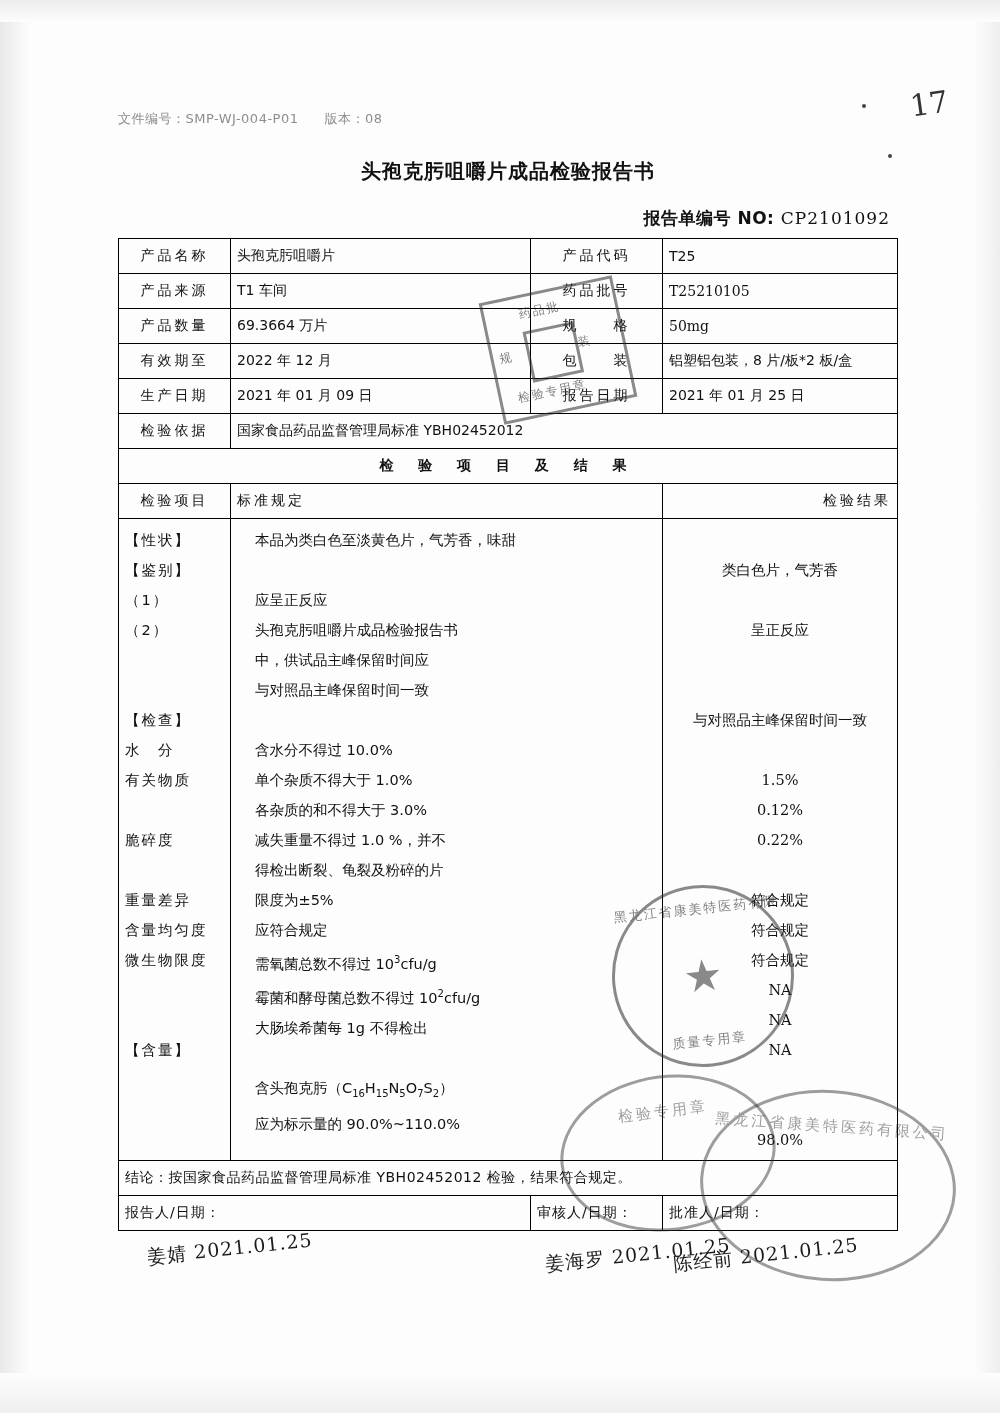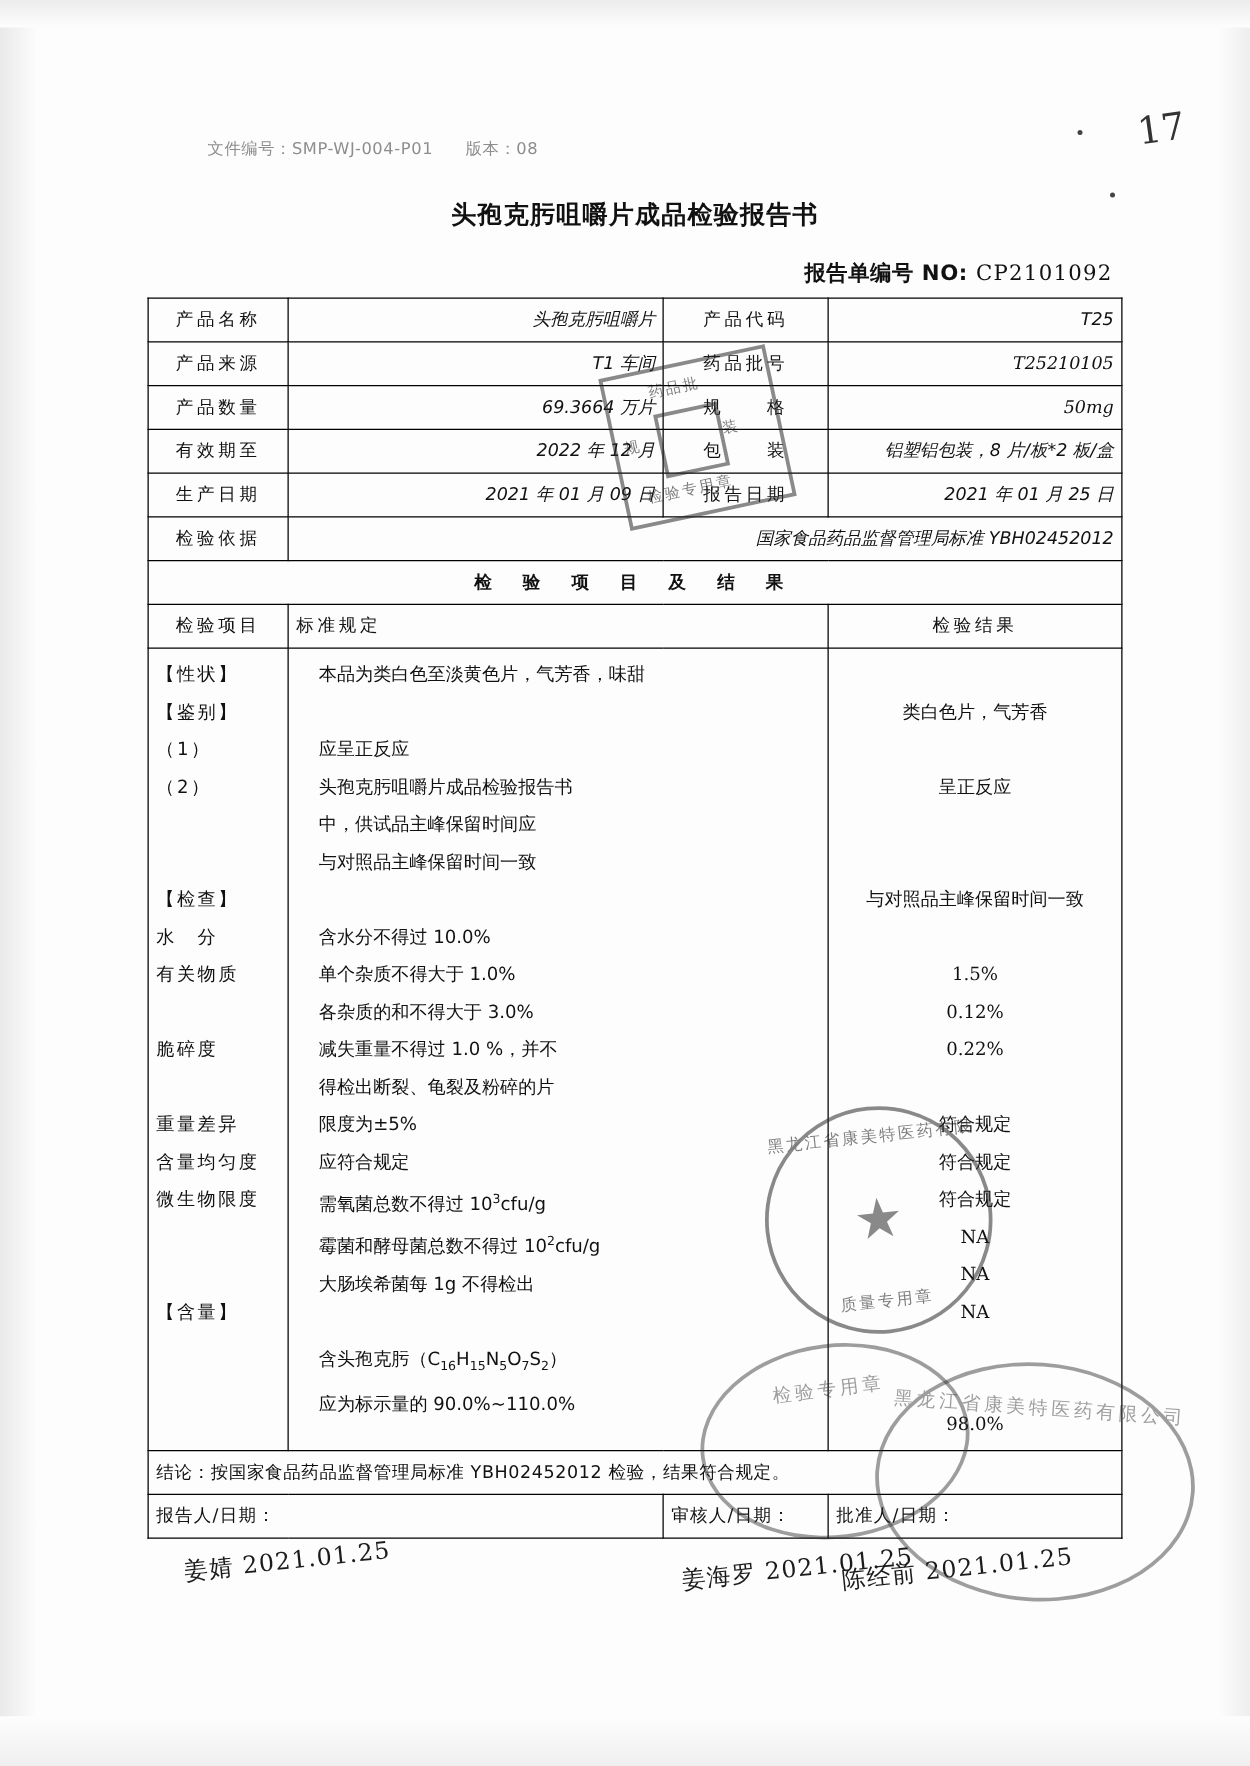--- a/index.html
+++ b/index.html
@@ -49,21 +49,20 @@
     top: 110px;
     width: 780px;
   }
 
   .header-code {
     font-size: 13px;
     color: #8d8d8d;
     letter-spacing: 0.5px;
     white-space: nowrap;
     filter: blur(0.4px);
-    margin-left: 48px;
   }
   .header-code .sep { display: inline-block; width: 26px; }
 
   .page-number {
     position: absolute;
     right: 52px;
     top: 86px;
     font-size: 30px;
     color: #333;
     font-family: "DejaVu Serif", serif;
@@ -110,43 +109,42 @@
     vertical-align: middle;
     height: 24px;
   }
   td.lbl {
     text-align: center;
     letter-spacing: 3px;
     width: 112px;
     font-size: 14.5px;
   }
   td.val {
-    text-align: right;
+    text-align: left;
     font-size: 14.5px;
-    font-style: italic;
   }
   td.val.num {
     font-family: "DejaVu Serif", serif;
   }
   .cell-left-pad { padding-left: 10px; text-align: left; }
 
   .sec-title {
     text-align: center;
     letter-spacing: 10px;
     font-size: 16px;
     font-weight: bold;
     padding: 7px 0;
   }
 
   .results-head td {
     height: 30px;
   }
   .rh-item { text-align: center; letter-spacing: 3px; font-size: 14.5px; }
   .rh-std { padding-left: 18px; letter-spacing: 3px; font-size: 14.5px; }
-  .rh-res { text-align: center; letter-spacing: 3px; font-size: 14.5px; }
+  .rh-res { text-align: right; letter-spacing: 3px; font-size: 14.5px; }
 
   
   .body-grid {
     position: relative;
     min-height: 640px;
   }
   .col-item {
     width: 112px;
   }
   .col-std { }

